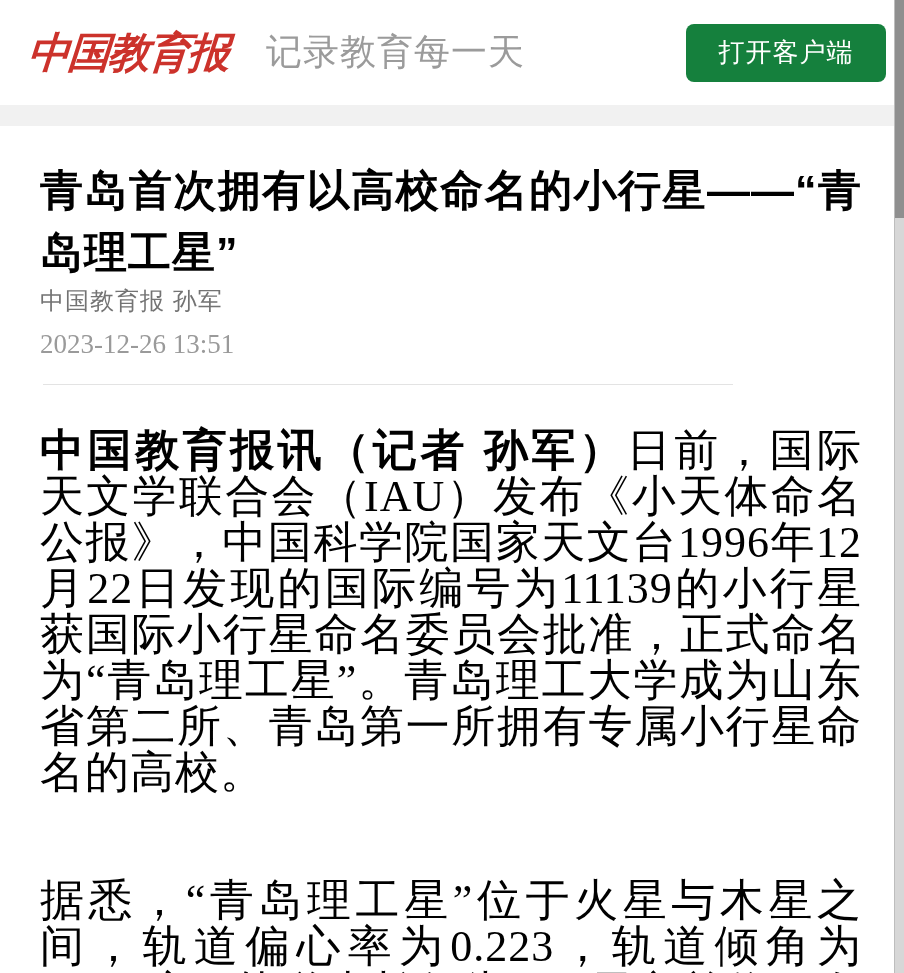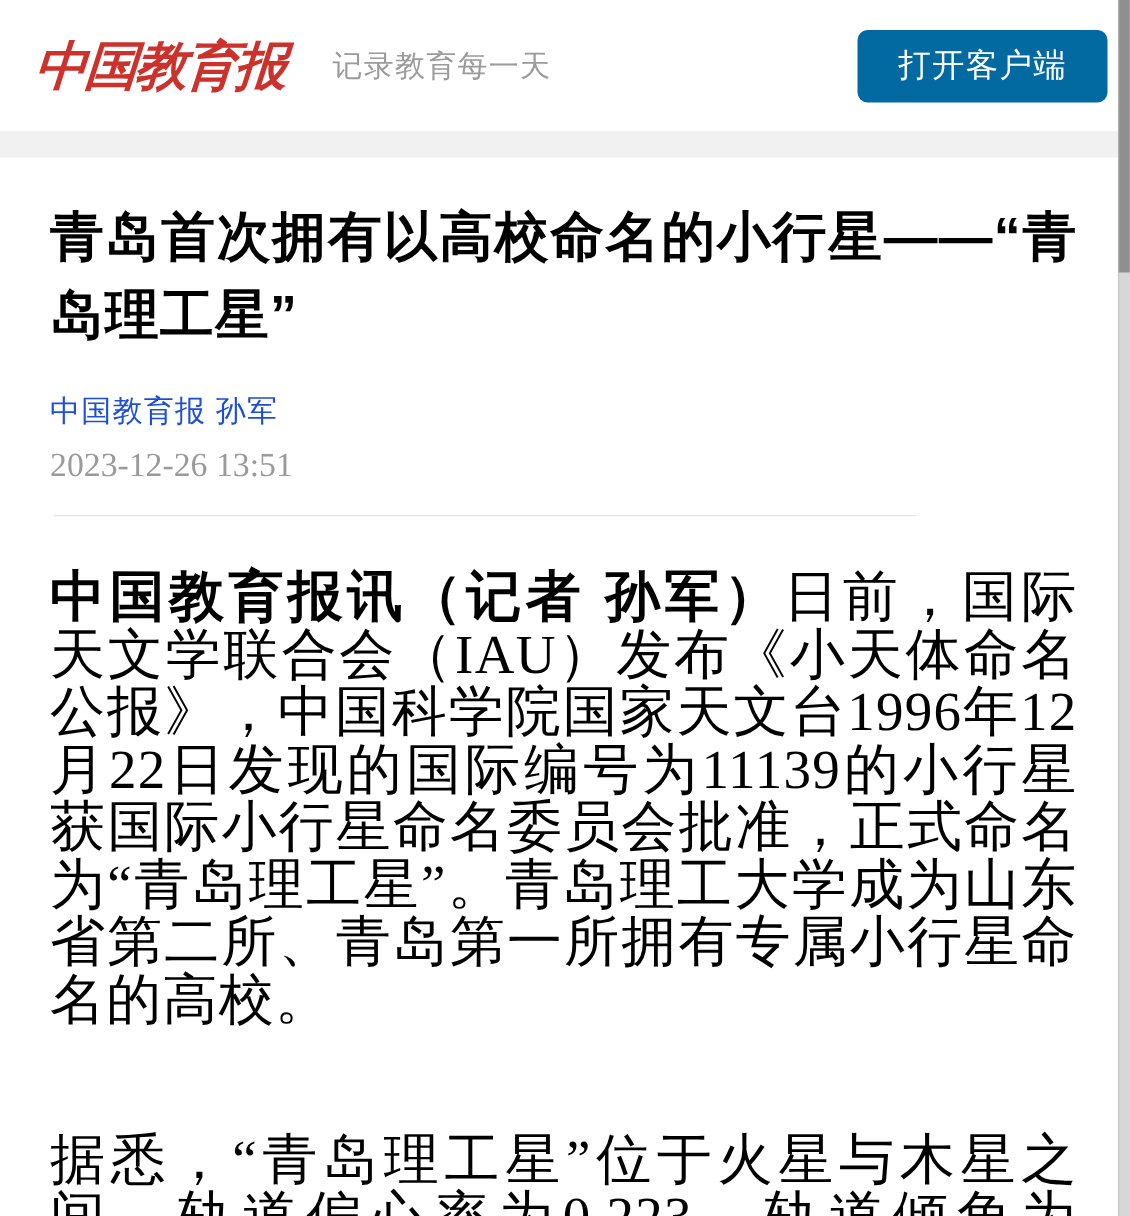--- a/index.html
+++ b/index.html
@@ -33,31 +33,31 @@
     font-style: italic;
     font-weight: 700;
     font-size: 42px;
     letter-spacing: -2px;
     line-height: 1;
     white-space: nowrap;
     transform: skewX(-4deg);
   }
   .brand-tagline {
     color: #9b9b9b;
-    font-size: 24px;
+    font-size: 36px;
     margin-left: 38px;
     letter-spacing: 1px;
     white-space: nowrap;
   }
   .open-app-btn {
     margin-left: auto;
     margin-right: 18px;
     width: 200px;
     height: 58px;
-    background: #0369a1;
+    background: #15803d;
     color: #ffffff;
     font-size: 26px;
     font-family: "Liberation Sans", sans-serif;
     border: none;
     border-radius: 8px;
     cursor: pointer;
     letter-spacing: 1px;
   }
   .header-band {
     height: 21px;
@@ -67,27 +67,27 @@
   
   .article {
     padding: 33px 42px 0 40px;
     box-sizing: border-box;
   }
   .article-title {
     font-size: 43px;
     line-height: 62px;
     font-weight: 700;
     color: #000000;
-    margin: 0 0 30px 0;
+    margin: 0 0 2px 0;
     letter-spacing: 1px;
     text-align: justify;
   }
   .article-author {
     font-size: 24px;
-    color: #1d4ed8;
+    color: #737373;
     margin: 0 0 12px 0;
     letter-spacing: 1px;
   }
   .article-time {
     font-family: "Liberation Serif", serif;
     font-size: 27px;
     color: #9a9a9a;
     margin: 0 0 24px 0;
   }
   .meta-divider {

